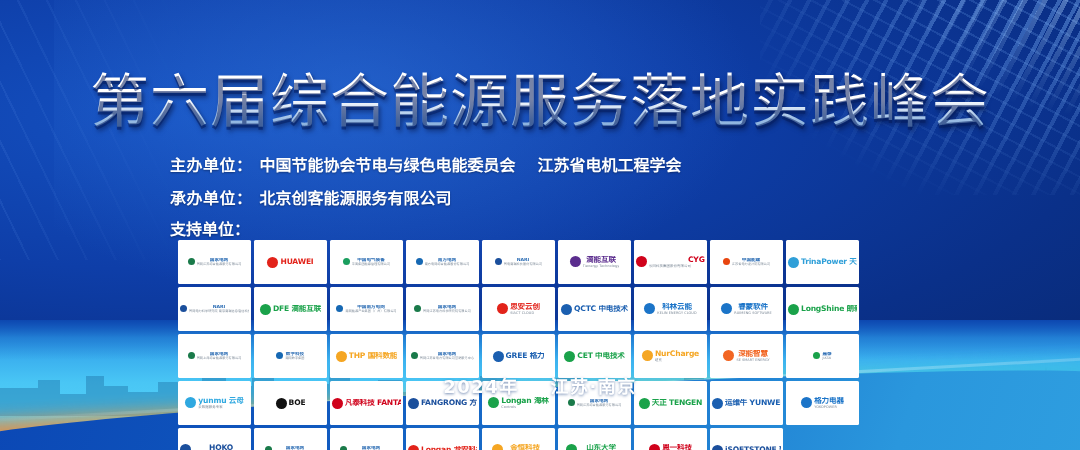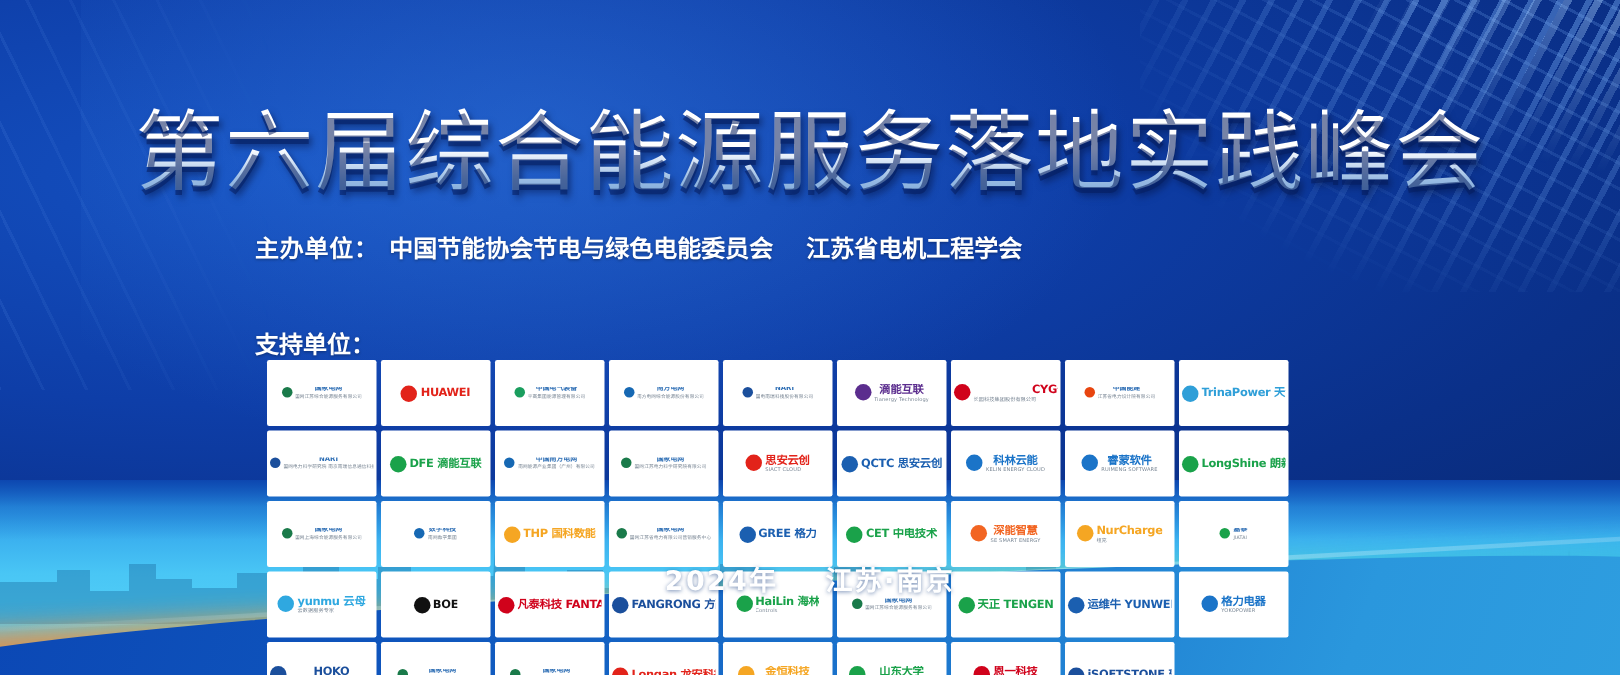--- a/index.html
+++ b/index.html
@@ -237,20 +237,26 @@
   </div>
 
   <div class="info" id="info-block">
       <div class="info-row">
         <div class="info-label">主办单位：</div>
         <div class="info-values">
           <span>中国节能协会节电与绿色电能委员会</span>
           <span>江苏省电机工程学会</span>
         </div>
       </div>
+      <div class="info-row">
+        <div class="info-label">承办单位：</div>
+        <div class="info-values">
+          <span>北京创客能源服务有限公司</span>
+        </div>
+      </div>
     </div>
 
   <div class="support-row">
     <div class="support-label">支持单位：</div>
     <div class="logo-grid" id="logo-grid">
         <div class="logo-cell logo-faint">
           <div class="logo-inner">
             <span class="logo-mark" style="background: rgb(26, 122, 74); width: 7px; height: 7px;"></span>
             <div class="logo-body">
               <div class="logo-txt" style="color: rgb(47, 111, 181);">国家电网</div>
@@ -369,21 +375,21 @@
             <div class="logo-body">
               <div class="logo-txt" style="color: rgb(226, 35, 26);">思安云创</div>
               <span class="logo-sub">SIACT CLOUD</span>
             </div>
           </div>
         </div>
         <div class="logo-cell">
           <div class="logo-inner">
             <span class="logo-mark" style="background: rgb(27, 95, 176);"></span>
             <div class="logo-body">
-              <div class="logo-txt" style="color: rgb(27, 95, 176);">QCTC 思安云创</div>
+              <div class="logo-txt" style="color: rgb(27, 95, 176);">QCTC 中电技术</div>
             </div>
           </div>
         </div>
         <div class="logo-cell">
           <div class="logo-inner">
             <span class="logo-mark" style="background: rgb(27, 116, 200);"></span>
             <div class="logo-body">
               <div class="logo-txt" style="color: rgb(27, 116, 200);">科林云能</div>
               <span class="logo-sub">KELIN ENERGY CLOUD</span>
             </div>
@@ -452,36 +458,36 @@
         <div class="logo-cell">
           <div class="logo-inner">
             <span class="logo-mark" style="background: rgb(26, 162, 74);"></span>
             <div class="logo-body">
               <div class="logo-txt" style="color: rgb(26, 162, 74);">CET 中电技术</div>
             </div>
           </div>
         </div>
         <div class="logo-cell">
           <div class="logo-inner">
+            <span class="logo-mark" style="background: rgb(245, 166, 35);"></span>
+            <div class="logo-body">
+              <div class="logo-txt" style="color: rgb(245, 166, 35);">NurCharge</div>
+              <span class="logo-sub">纽充</span>
+            </div>
+          </div>
+        </div>
+        <div class="logo-cell">
+          <div class="logo-inner">
             <span class="logo-mark" style="background: rgb(242, 101, 34);"></span>
             <div class="logo-body">
               <div class="logo-txt" style="color: rgb(242, 101, 34);">深能智慧</div>
               <span class="logo-sub">SE SMART ENERGY</span>
             </div>
           </div>
         </div>
-        <div class="logo-cell">
-          <div class="logo-inner">
-            <span class="logo-mark" style="background: rgb(245, 166, 35);"></span>
-            <div class="logo-body">
-              <div class="logo-txt" style="color: rgb(245, 166, 35);">NurCharge</div>
-              <span class="logo-sub">纽充</span>
-            </div>
-          </div>
-        </div>
         <div class="logo-cell logo-faint">
           <div class="logo-inner">
             <span class="logo-mark" style="background: rgb(26, 162, 74); width: 7px; height: 7px;"></span>
             <div class="logo-body">
               <div class="logo-txt" style="color: rgb(47, 111, 181);">嘉泰</div>
               <span class="logo-sub">JIATAI</span>
             </div>
           </div>
         </div>
         <div class="logo-cell">
@@ -514,21 +520,21 @@
             <span class="logo-mark" style="background: rgb(27, 79, 156);"></span>
             <div class="logo-body">
               <div class="logo-txt" style="color: rgb(27, 79, 156);">FANGRONG 方融科技</div>
             </div>
           </div>
         </div>
         <div class="logo-cell">
           <div class="logo-inner">
             <span class="logo-mark" style="background: rgb(26, 162, 74);"></span>
             <div class="logo-body">
-              <div class="logo-txt" style="color: rgb(26, 162, 74);">HaiLin 海林</div>
+              <div class="logo-txt" style="color: rgb(26, 162, 74);">Longan 海林</div>
               <span class="logo-sub">Controls</span>
             </div>
           </div>
         </div>
         <div class="logo-cell logo-faint">
           <div class="logo-inner">
             <span class="logo-mark" style="background: rgb(26, 122, 74); width: 7px; height: 7px;"></span>
             <div class="logo-body">
               <div class="logo-txt" style="color: rgb(47, 111, 181);">国家电网</div>
               <span class="logo-sub">国网江苏综合能源服务有限公司</span>

